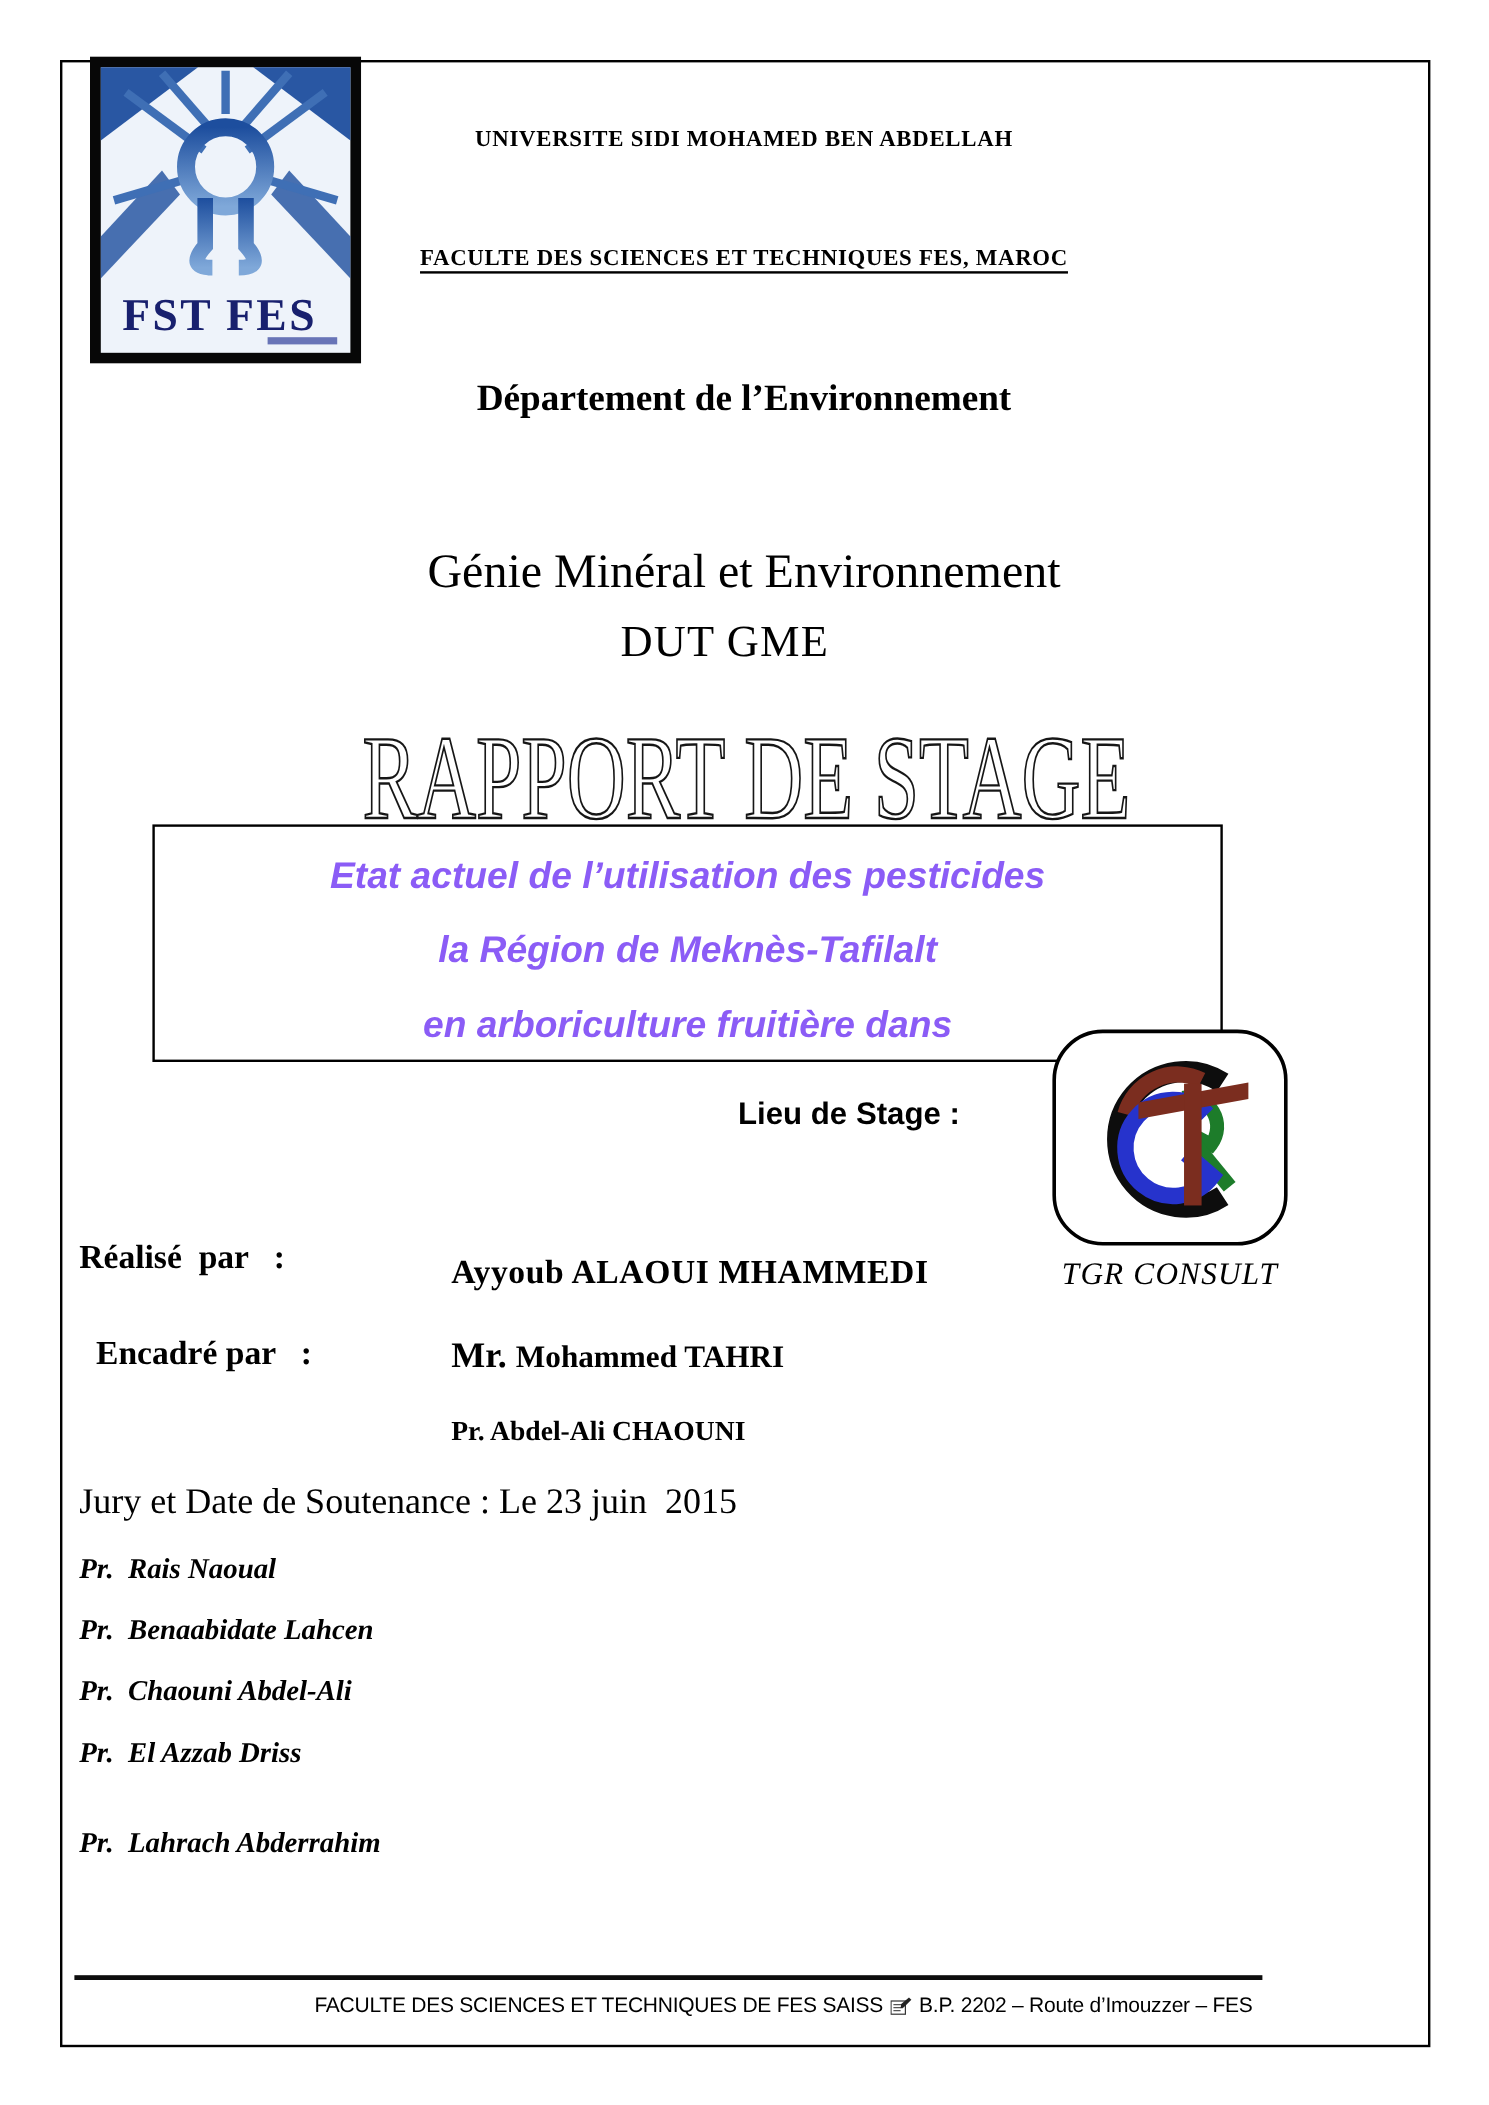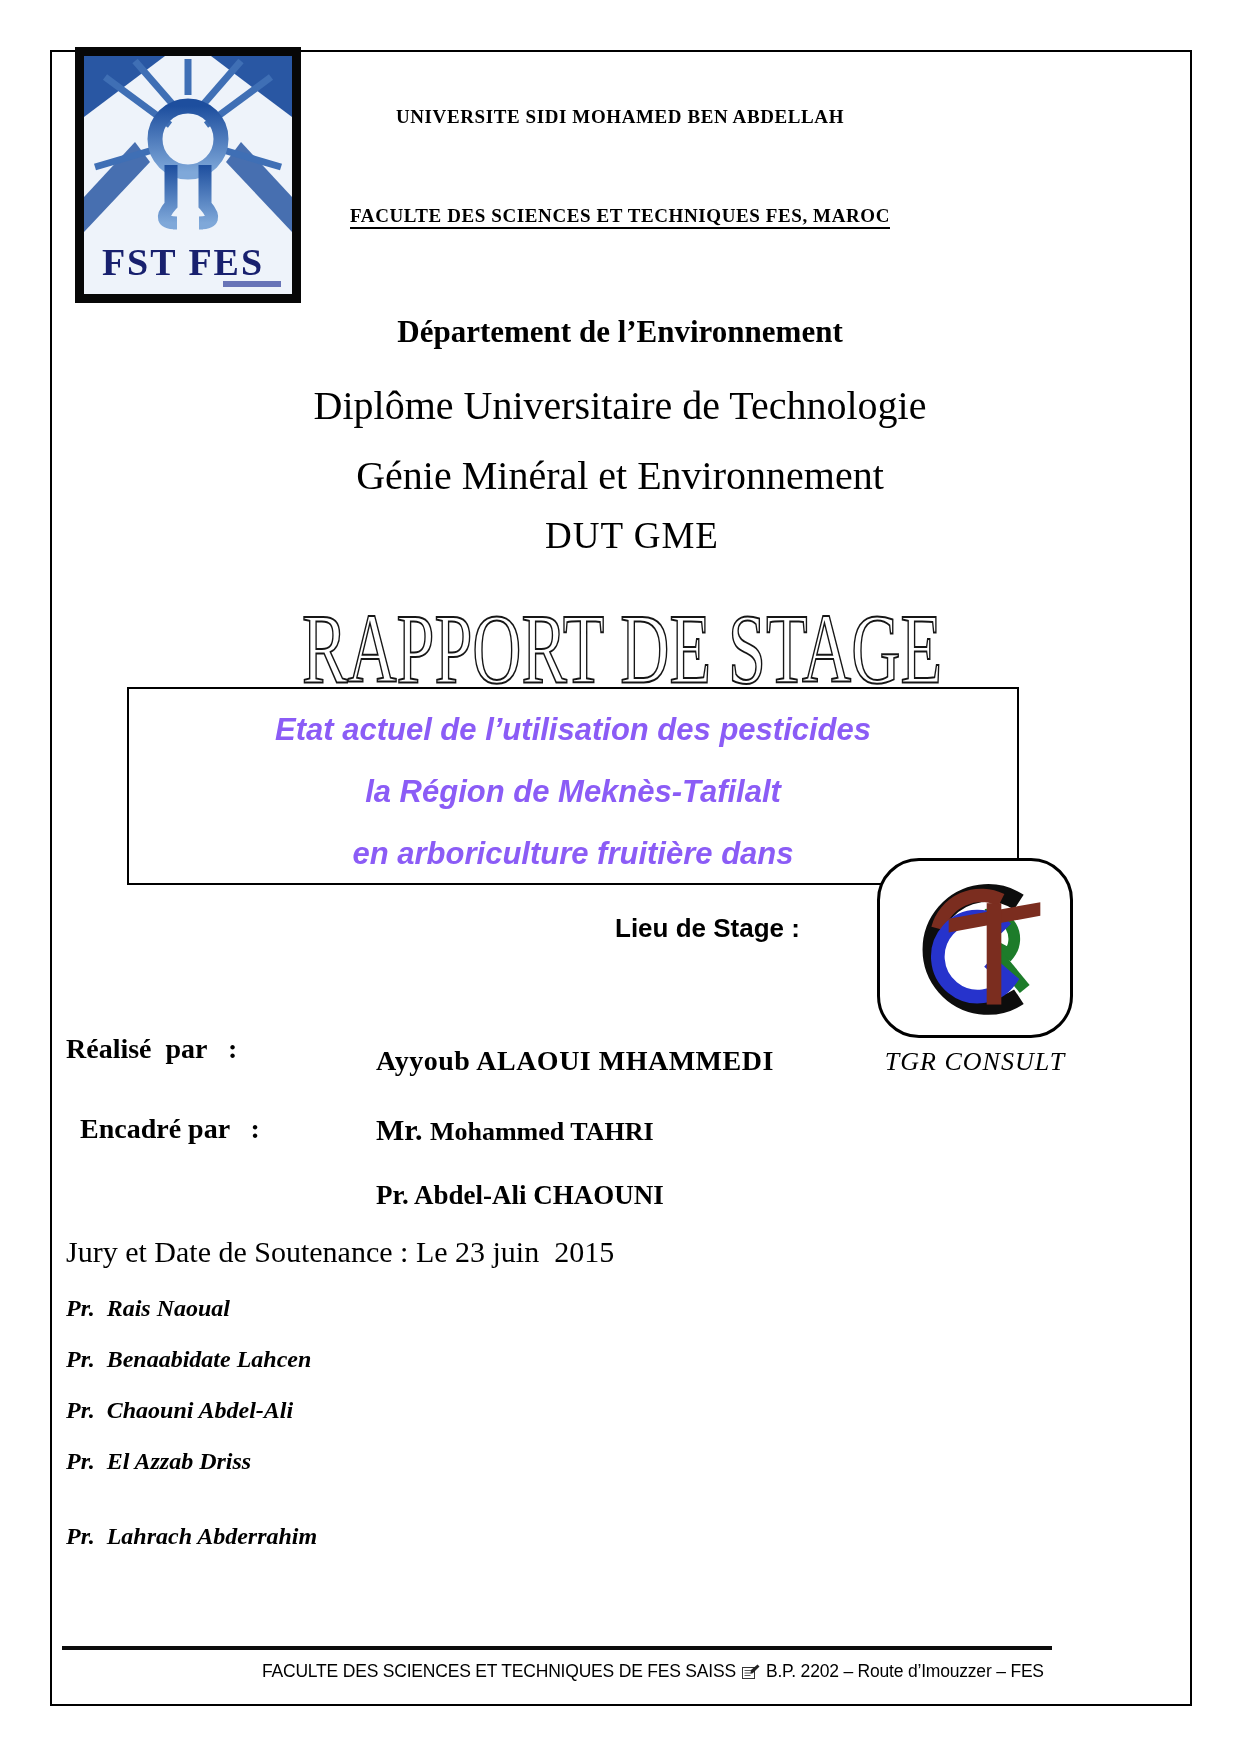--- a/index.html
+++ b/index.html
@@ -12,21 +12,21 @@
   .hdr1{position:absolute;left:52px;top:106px;width:1136px;text-align:center;
         font-weight:700;font-size:19px;letter-spacing:0.6px;white-space:pre;}
   .hdr2{position:absolute;left:52px;top:157px;width:1136px;text-align:center;
         font-weight:700;font-size:19px;letter-spacing:0.6px;white-space:pre;
         text-decoration:underline;text-underline-offset:5px;text-decoration-thickness:2px;margin-top:48px;}
 
   .dept{position:absolute;left:52px;top:314px;width:1136px;text-align:center;
         font-weight:700;font-size:31px;}
   .diplome{position:absolute;left:52px;top:382px;width:1136px;text-align:center;font-size:40px;}
   .genie{position:absolute;left:52px;top:452px;width:1136px;text-align:center;font-size:40px;}
-  .dut{position:absolute;left:64px;top:514px;width:1136px;text-align:center;font-size:37px;
+  .dut{position:absolute;left:36px;top:514px;width:1136px;text-align:center;font-size:37px;
        letter-spacing:1px;}
 
   .rapport{position:absolute;left:170px;top:590px;width:904px;height:115px;}
 
   .titlebox{position:absolute;left:127px;top:687px;width:892px;height:198px;border:2px solid #000;
             background:#ffffff;box-sizing:border-box;padding-top:10px;text-align:center;}
   .titlebox .tline{font-family:"Liberation Sans", sans-serif;font-style:italic;font-weight:700;
             font-size:31px;line-height:62px;color:#8b5cf6;}
 
   .lieu{position:absolute;left:615px;top:913px;font-family:"Liberation Sans", sans-serif;
@@ -39,21 +39,21 @@
           font-style:italic;font-size:26px;letter-spacing:1px;}
 
   .row-label{position:absolute;font-weight:700;font-size:28px;white-space:pre;}
   .row-value{position:absolute;font-weight:700;font-size:28px;white-space:pre;}
   .lab-realise{left:66px;top:1033px;}
   .val-author{left:376px;top:1045px;letter-spacing:0.5px;}
   .lab-encadre{left:80px;top:1113px;}
   .val-sup1{left:376px;top:1113px;}
   .val-sup1 .pfx{font-size:30px;font-weight:700;}
   .val-sup1 .nm{font-size:26px;font-weight:700;}
-  .val-sup2{left:376px;top:1180px;font-size:27px;}
+  .val-sup2{left:376px;top:1180px;font-size:23px;}
 
   .juryhead{position:absolute;left:66px;top:1235px;font-size:30px;white-space:pre;}
   .juryitem{position:absolute;left:66px;font-weight:700;font-style:italic;font-size:24px;white-space:pre;}
   .j0{top:1295px;} .j1{top:1346px;} .j2{top:1397px;} .j3{top:1448px;} .j4{top:1499px;margin-top:24px;}
 
   .footrule{position:absolute;left:62px;top:1646px;width:990px;height:4px;background:#0d0d0d;}
   .foottext{position:absolute;left:262px;top:1661px;white-space:nowrap;
             font-family:"Liberation Sans", sans-serif;font-size:17.5px;letter-spacing:-0.2px;}
   .foottext .mailicon{display:inline-block;vertical-align:-3px;margin:0 6px;}
 </style>
@@ -99,21 +99,20 @@
       </g>
       <text x="108" y="228" text-anchor="middle" font-family="Liberation Serif, serif" font-weight="bold" font-size="38" letter-spacing="2" fill="#18206e">FST FES</text>
       <rect x="148" y="234" width="58" height="6" fill="#3b49a0" opacity="0.75"></rect>
     </svg>
   </div>
 
   <div class="hdr1">UNIVERSITE SIDI MOHAMED BEN ABDELLAH</div>
   <div class="hdr2">FACULTE DES SCIENCES ET TECHNIQUES FES, MAROC</div>
 
   <div class="dept">Département de l’Environnement</div>
-  <div class="diplome">Diplôme Universitaire de Technologie</div>
   <div class="genie">Génie Minéral et Environnement</div>
   <div class="dut">DUT GME</div>
 
   <svg class="rapport" viewBox="0 0 904 115">
     <text x="452" y="92" text-anchor="middle" font-family="Liberation Serif, serif" font-size="100" textLength="640" lengthAdjust="spacingAndGlyphs" fill="#ffffff" stroke="#161616" stroke-width="2">RAPPORT DE STAGE</text>
   </svg>
 
   <div class="titlebox">
     <div class="tline">Etat actuel de l’utilisation des pesticides</div>
     <div class="tline">la Région de Meknès-Tafilalt</div>

